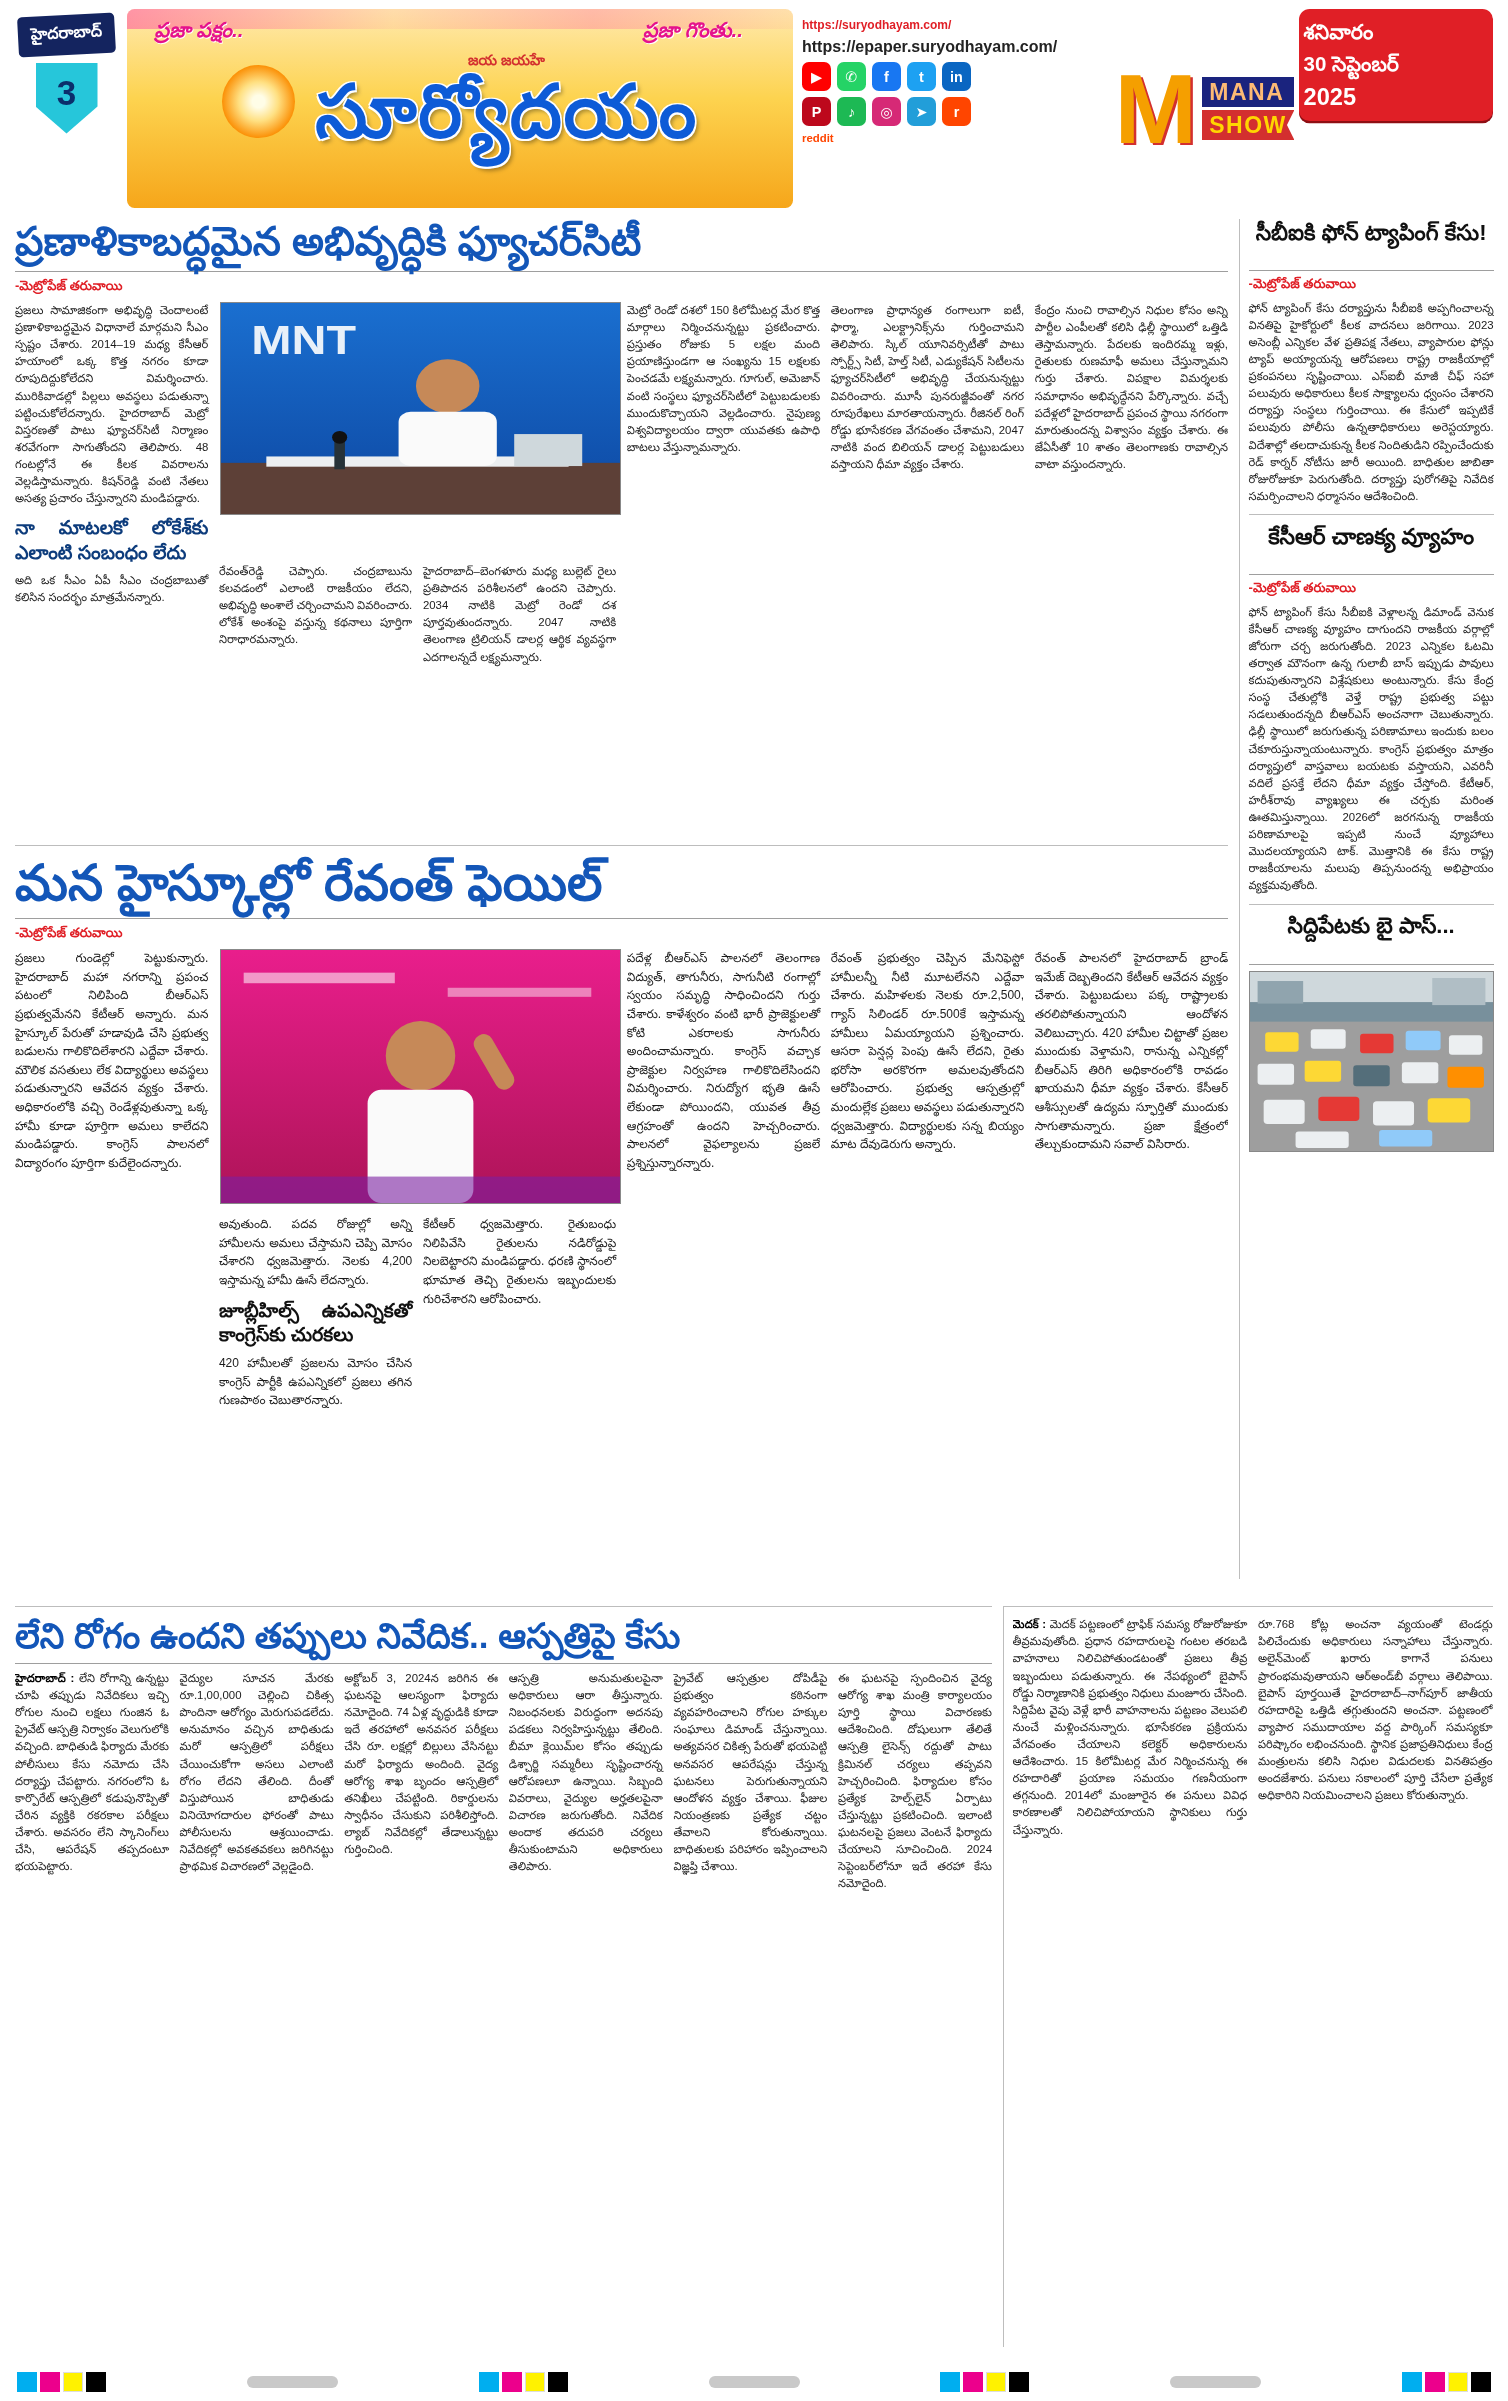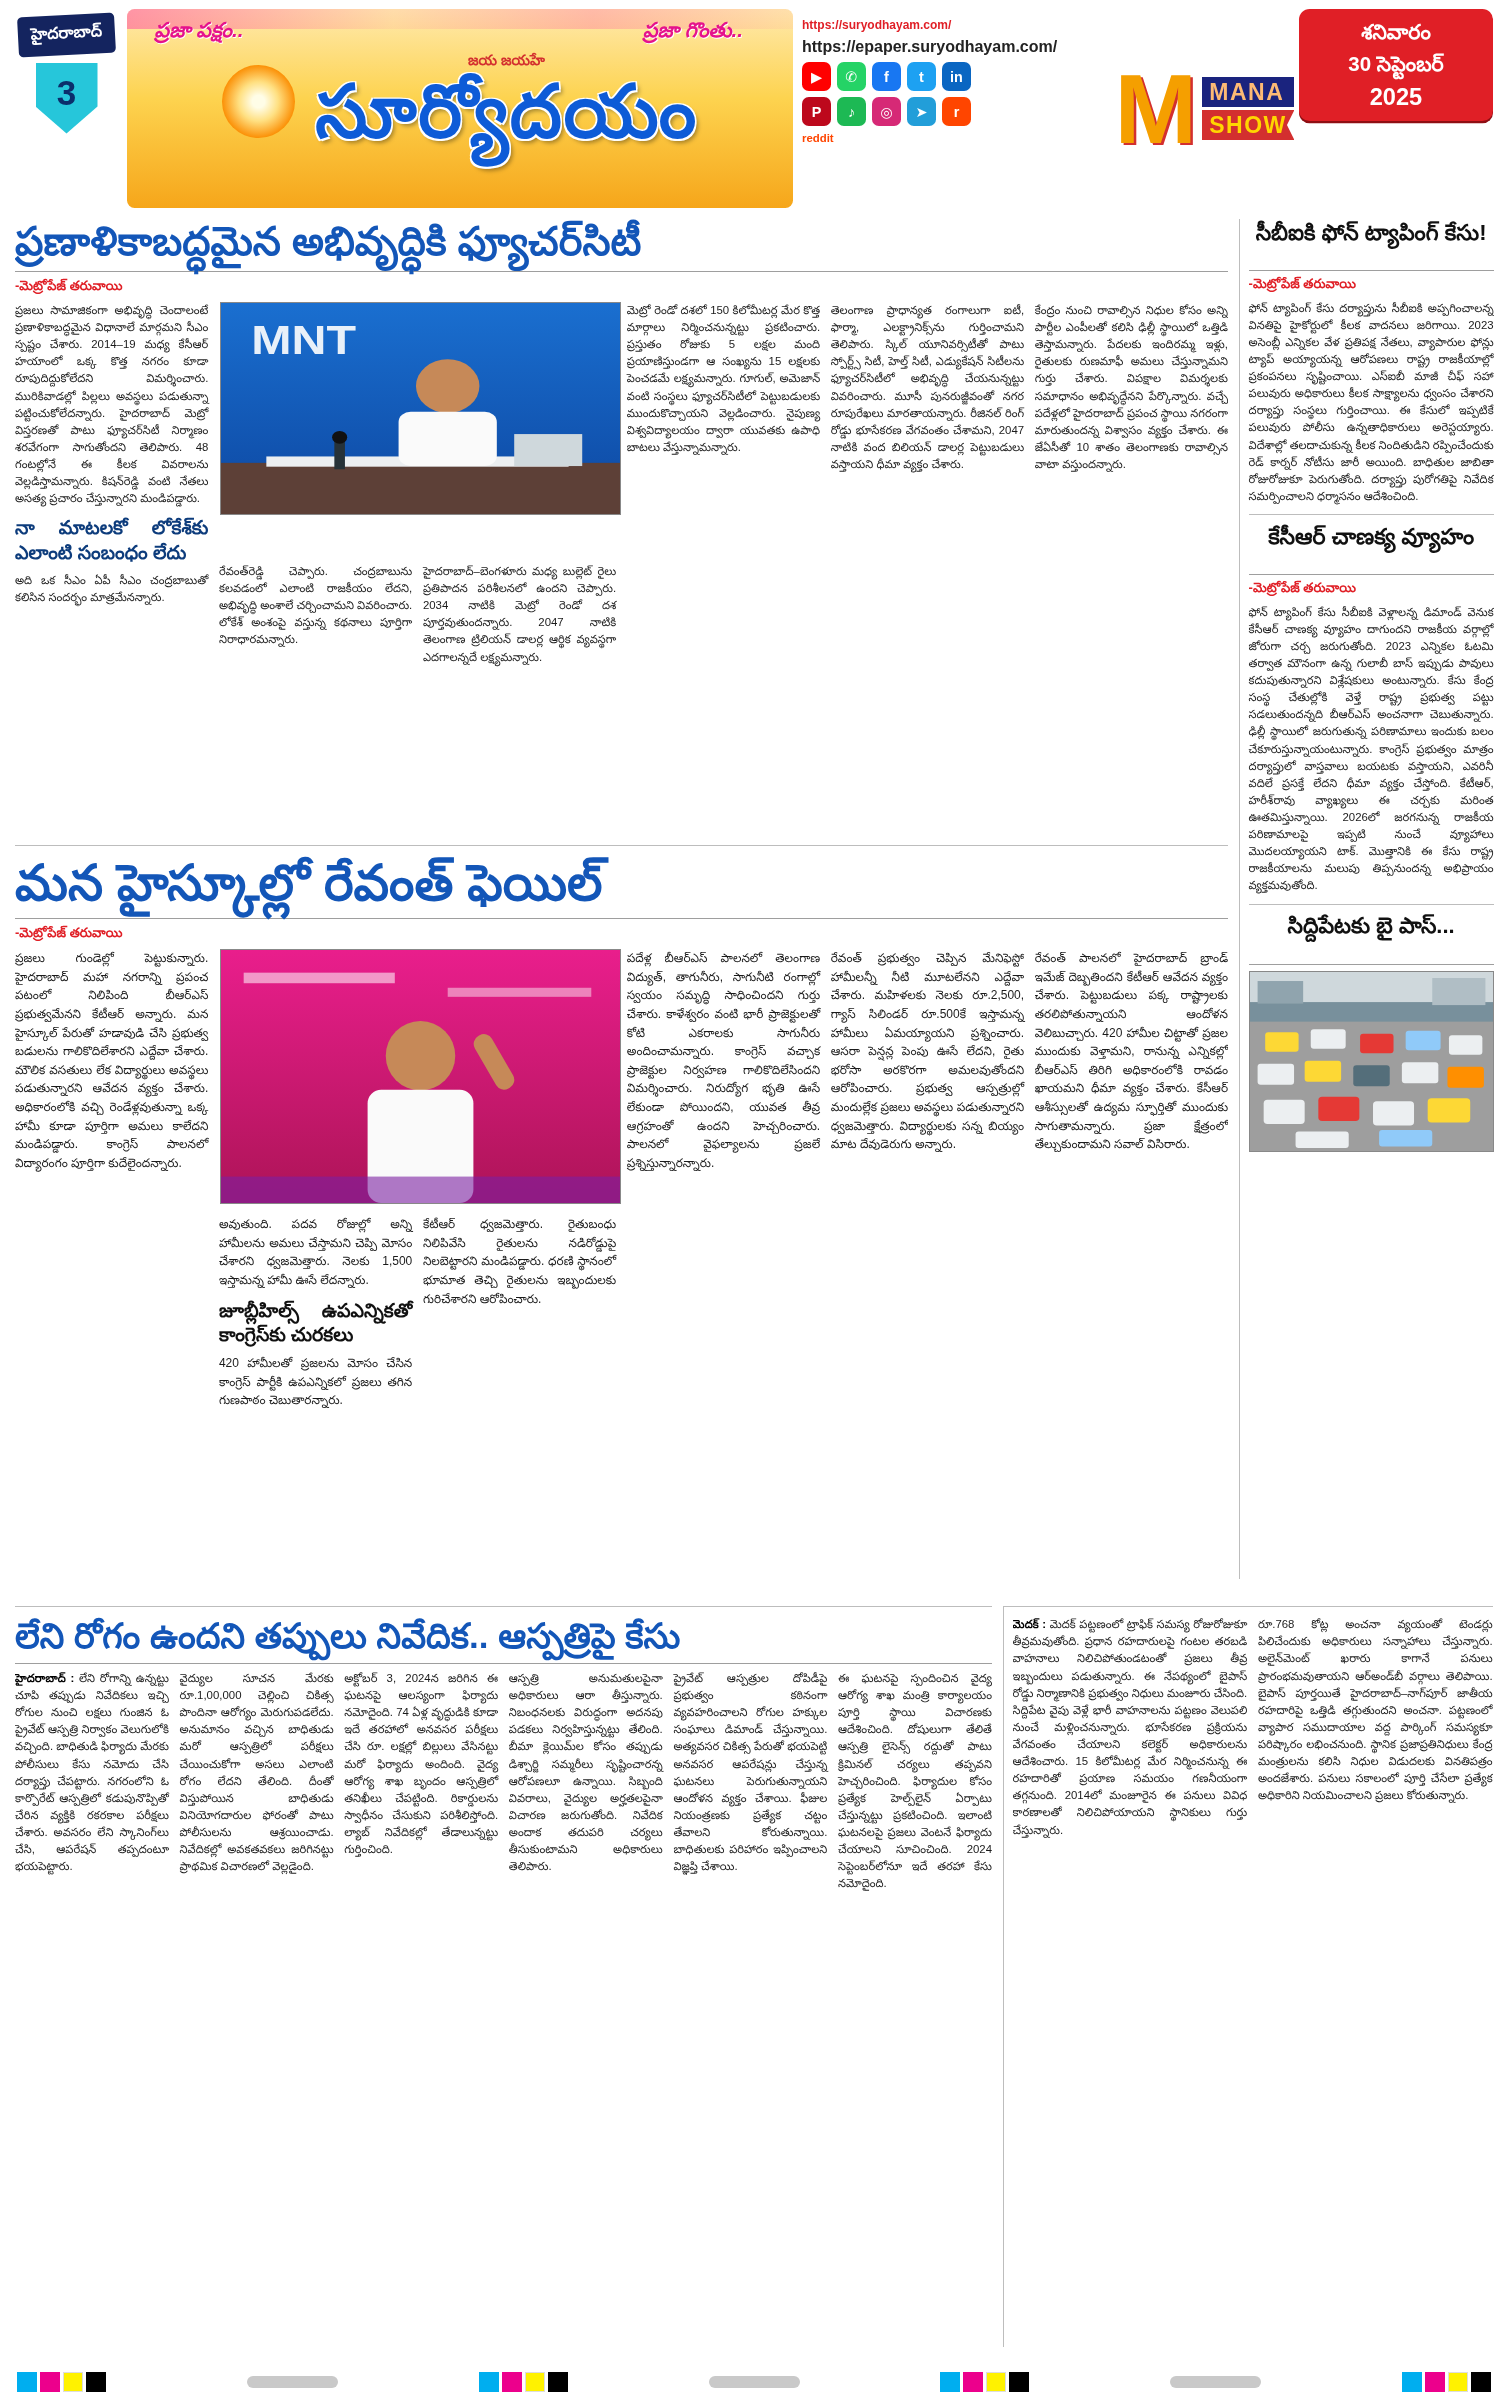--- a/index.html
+++ b/index.html
@@ -32,21 +32,21 @@
   .url2 { color:#232323; font-weight:bold; font-size:16px; text-decoration:none; }
   .icon-row { display:flex; gap:6px; }
   .sicon { width:29px; height:29px; border-radius:6.8px; color:#fff; display:flex; align-items:center; justify-content:center; font-size:14.4px; font-weight:bold; cursor:pointer; }
   .reddit-label { font-size:11.4px; color:#ff4500; font-weight:bold; }
   .mana-col { width:171px; display:flex; align-items:center; justify-content:center; gap:4.6px; position:relative; }
   .mana-m { font-size:99px; font-weight:800; color:#f59f00; text-shadow:2.3px 2.3px 0 #d32f2f; line-height:1; }
   .mana-words { display:flex; flex-direction:column; gap:3px; }
   .mana-word1 { background:#1a237e; color:#fdba74; font-weight:700; font-size:23px; padding:1.5px 7.6px; letter-spacing:1.5px; }
   .mana-word2 { background:#d32f2f; color:#ffd600; font-weight:800; font-size:23px; padding:1.5px 7.6px; letter-spacing:1.5px; clip-path:polygon(0 0,100% 0,92% 50%,100% 100%,0 100%); }
   .date-col { width:194px; display:flex; align-items:flex-start; }
-  .date-box { width:100%; background:#e01f26; border-radius:10.6px; color:#fff; text-align:center; padding:10.6px 4.6px; font-weight:bold; box-shadow:0 2.3px 0 #8e0e13; }
+  .date-box { width:100%; background:#e01f26; border-radius:10.6px; color:#fff; text-align:left; padding:10.6px 4.6px; font-weight:bold; box-shadow:0 2.3px 0 #8e0e13; }
   .date-box .d1 { font-size:20.5px; } .date-box .d2 { font-size:20.5px; margin-top:3px; } .date-box .d3 { font-size:23.6px; margin-top:3px; }
   
   .content { display:grid; grid-template-columns:1213px 255px; gap:10.6px; margin-top:10.6px; }
   .left-main { display:flex; flex-direction:column; gap:26px; }
   .article { overflow:hidden; }
   .headline-blue { color:#1356b8; font-weight:800; line-height:1.12; border-bottom:0.8px solid #9e9e9e; padding-bottom:7.6px; margin-bottom:6px; }
   .a1 .headline-blue { font-size:40px; }
   .a2 .headline-blue { font-size:50px; }
   .a3 .headline-blue { font-size:35px; }
   .byline { color:#e01f26; font-weight:bold; font-size:13px; margin:1.5px 0 6px; }
@@ -211,21 +211,21 @@
               <circle cx="264" cy="140" r="46" fill="#c68958"></circle>
               <rect x="194" y="185" width="140" height="150" rx="18" fill="#fafafa"></rect>
               <rect x="330" y="120" width="26" height="80" rx="12" fill="#c68958" transform="rotate(-30 330 120)"></rect>
               <rect x="0" y="300" width="528" height="35" fill="#7b1fa2" opacity="0.6"></rect>
             </svg>
           </div>
           <div class="col">
             <p class="body-p">ప్రజలు గుండెల్లో పెట్టుకున్నారు. హైదరాబాద్ మహా నగరాన్ని ప్రపంచ పటంలో నిలిపింది బీఆర్ఎస్ ప్రభుత్వమేనని కేటీఆర్ అన్నారు. మన హైస్కూల్ పేరుతో హడావుడి చేసి ప్రభుత్వ బడులను గాలికొదిలేశారని ఎద్దేవా చేశారు. మౌలిక వసతులు లేక విద్యార్థులు అవస్థలు పడుతున్నారని ఆవేదన వ్యక్తం చేశారు. అధికారంలోకి వచ్చి రెండేళ్లవుతున్నా ఒక్క హామీ కూడా పూర్తిగా అమలు కాలేదని మండిపడ్డారు. కాంగ్రెస్ పాలనలో విద్యారంగం పూర్తిగా కుదేలైందన్నారు.</p>
           </div>
           <div class="col pad-photo">
-            <p class="body-p">అవుతుంది. పదవ రోజుల్లో అన్ని హామీలను అమలు చేస్తామని చెప్పి మోసం చేశారని ధ్వజమెత్తారు. నెలకు 1,500 ఇస్తామన్న హామీ ఊసే లేదన్నారు.</p>
+            <p class="body-p">అవుతుంది. పదవ రోజుల్లో అన్ని హామీలను అమలు చేస్తామని చెప్పి మోసం చేశారని ధ్వజమెత్తారు. నెలకు 4,200 ఇస్తామన్న హామీ ఊసే లేదన్నారు.</p>
             <h3 class="subhead dark">జూబ్లీహిల్స్ ఉపఎన్నికతో కాంగ్రెస్‌కు చురకలు</h3>
             <p class="body-p">420 హామీలతో ప్రజలను మోసం చేసిన కాంగ్రెస్ పార్టీకి ఉపఎన్నికలో ప్రజలు తగిన గుణపాఠం చెబుతారన్నారు.</p>
           </div>
           <div class="col pad-photo">
             <p class="body-p">కేటీఆర్ ధ్వజమెత్తారు. రైతుబంధు నిలిపివేసి రైతులను నడిరోడ్డుపై నిలబెట్టారని మండిపడ్డారు. ధరణి స్థానంలో భూమాత తెచ్చి రైతులను ఇబ్బందులకు గురిచేశారని ఆరోపించారు.</p>
           </div>
           <div class="col">
             <p class="body-p">పదేళ్ల బీఆర్ఎస్ పాలనలో తెలంగాణ విద్యుత్, తాగునీరు, సాగునీటి రంగాల్లో స్వయం సమృద్ధి సాధించిందని గుర్తు చేశారు. కాళేశ్వరం వంటి భారీ ప్రాజెక్టులతో కోటి ఎకరాలకు సాగునీరు అందించామన్నారు. కాంగ్రెస్ వచ్చాక ప్రాజెక్టుల నిర్వహణ గాలికొదిలేసిందని విమర్శించారు. నిరుద్యోగ భృతి ఊసే లేకుండా పోయిందని, యువత తీవ్ర ఆగ్రహంతో ఉందని హెచ్చరించారు. పాలనలో వైఫల్యాలను ప్రజలే ప్రశ్నిస్తున్నారన్నారు.</p>
           </div>
           <div class="col">

